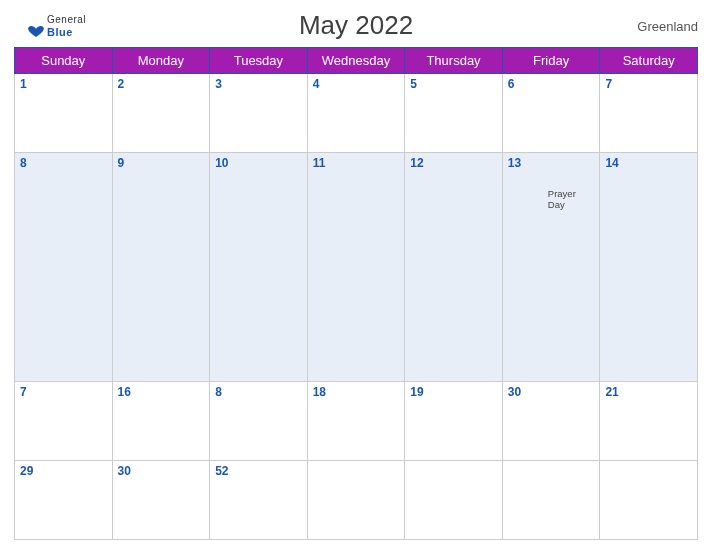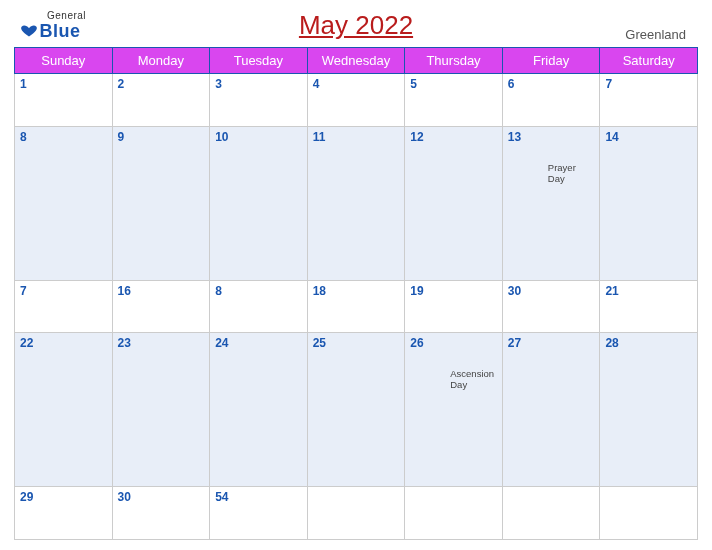--- a/index.html
+++ b/index.html
@@ -36,57 +36,55 @@
       align-items: center;
     }
     .logo-text-general {
       font-size: 10px;
       color: #333;
       font-weight: normal;
       letter-spacing: 0.5px;
       margin-left: 33px;
     }
     .logo-text-blue {
-      font-size: 18px;
+      font-size: 11px;
       color: #1a56b0;
       font-weight: bold;
       letter-spacing: 0.5px;
       display: flex;
       align-items: center;
       gap: 2px;
     }
     .logo-bird {
       width: 18px;
       height: 14px;
     }
     .title-area {
       text-align: center;
     }
     .calendar-title {
       font-size: 26px;
-      color: #b91c1c;
+      color: #404040;
       font-weight: normal;
-      text-decoration: underline;
     }
     .region-label {
       position: absolute;
-      right: 12px;
+      right: 0;
       top: 50%;
       transform: translateY(-50%);
       font-size: 13px;
       color: #555;
-      margin-top: 8px;
     }
     .calendar-table {
       width: 100%;
       border-collapse: collapse;
       flex: 1;
     }
     .calendar-table th {
-      background-color: #d946ef;
+      background-color: #a21caf;
       color: #fff;
       text-align: center;
       font-size: 13px;
       font-weight: normal;
       padding: 5px 2px;
       border: 1px solid #1a56b0;
     }
     .calendar-table td {
       border: 1px solid #ccc;
       vertical-align: top;
@@ -210,53 +208,29 @@
           <td>
             <span class="day-number">19</span>
           </td>
           <td>
             <span class="day-number">30</span>
           </td>
           <td>
             <span class="day-number">21</span>
           </td>
         </tr>
-        <tr class="row-shaded">
-          <td>
-            <span class="day-number">22</span>
-          </td>
-          <td>
-            <span class="day-number">23</span>
-          </td>
-          <td>
-            <span class="day-number">24</span>
-          </td>
-          <td>
-            <span class="day-number">25</span>
-          </td>
-          <td>
-            <span class="day-number">26</span>
-            <span class="event-text">Ascension Day</span>
-          </td>
-          <td>
-            <span class="day-number">27</span>
-          </td>
-          <td>
-            <span class="day-number">28</span>
-          </td>
-        </tr>
         <tr class="row-white">
           <td>
             <span class="day-number">29</span>
           </td>
           <td>
             <span class="day-number">30</span>
           </td>
           <td>
-            <span class="day-number">54</span>
+            <span class="day-number">52</span>
           </td>
           <td></td>
           <td></td>
           <td></td>
           <td></td>
         </tr>
       </tbody>
   </table>
 </div>
 

